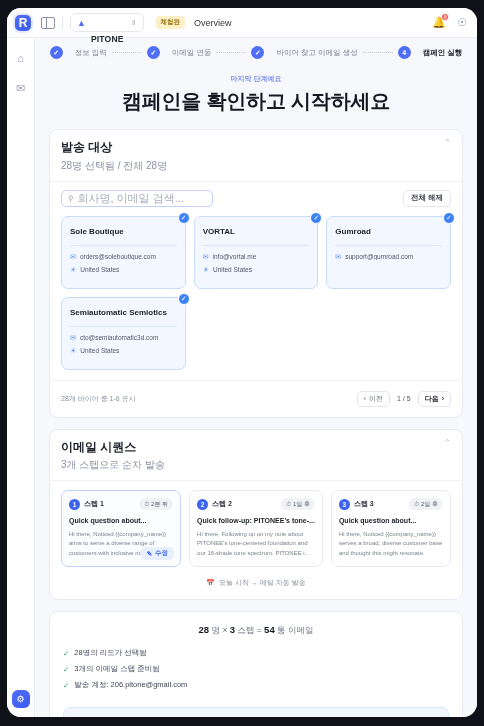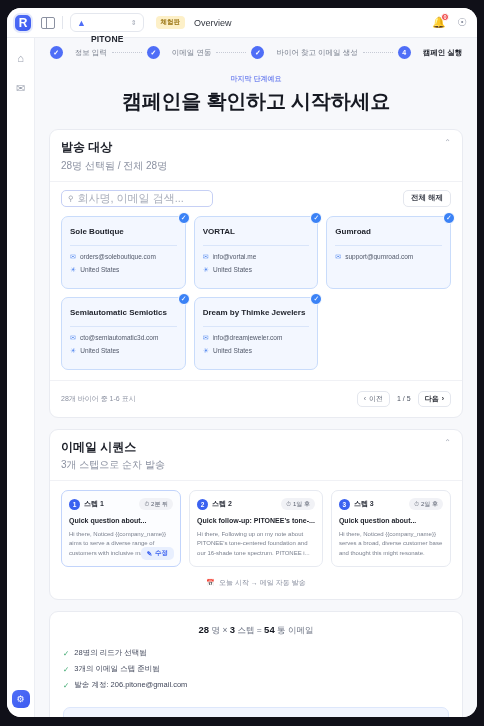--- a/index.html
+++ b/index.html
@@ -412,33 +412,20 @@
                 <div class="c-row">
                   <span class="c-ico">✉</span>
                   <span class="c-txt">cto@semiautomatic3d.com</span>
                 </div>
                 <div class="c-row">
                   <span class="c-ico">☀</span>
                   <span class="c-txt">United States</span>
                 </div>
               </div>
 
-              <div class="contact">
-                <span class="check">✓</span>
-                <div class="c-name">Dream by Thimke Jewelers</div>
-                <div class="c-sep"></div>
-                <div class="c-row">
-                  <span class="c-ico">✉</span>
-                  <span class="c-txt">info@dreamjeweler.com</span>
-                </div>
-                <div class="c-row">
-                  <span class="c-ico">☀</span>
-                  <span class="c-txt">United States</span>
-                </div>
-              </div>
             </div>
 
             <div class="pager-row">
               <span class="pager-info">28개 바이어 중 1-6 표시</span>
               <div class="pager">
                 <div class="pg-btn">
                   <span>‹</span>
                   <span>이전</span>
                 </div>
                 <span class="pg-count">1 / 5</span>

